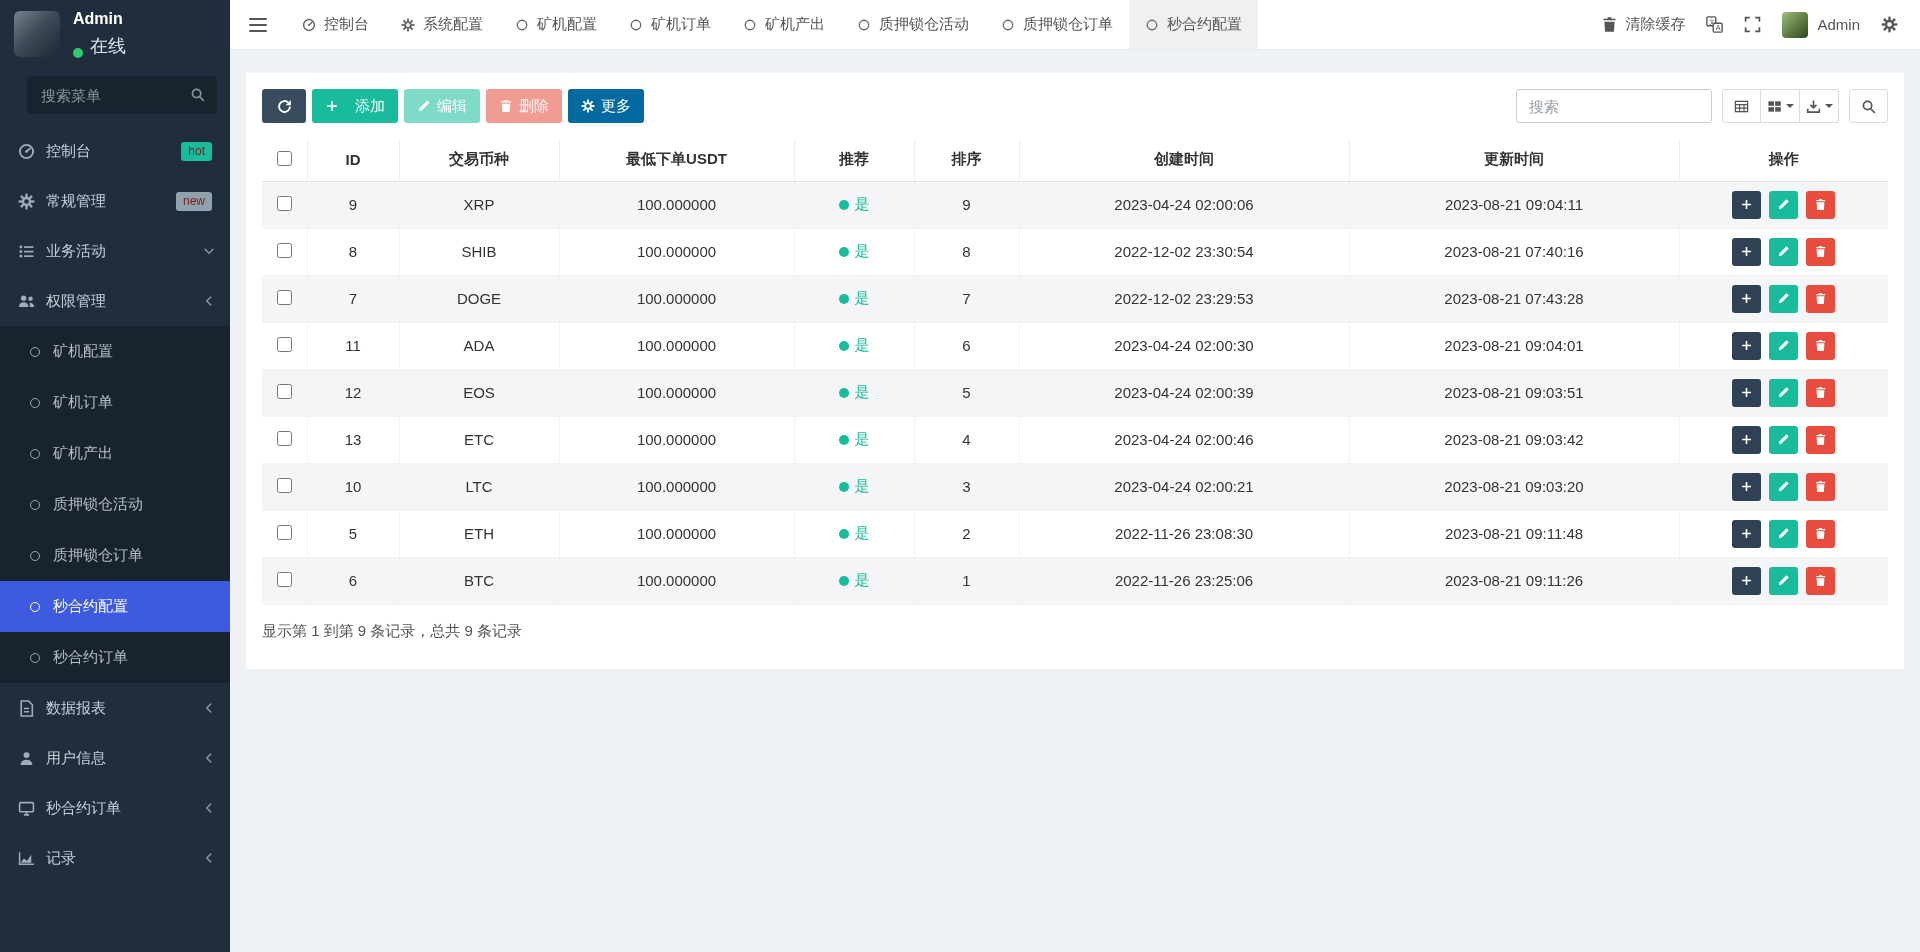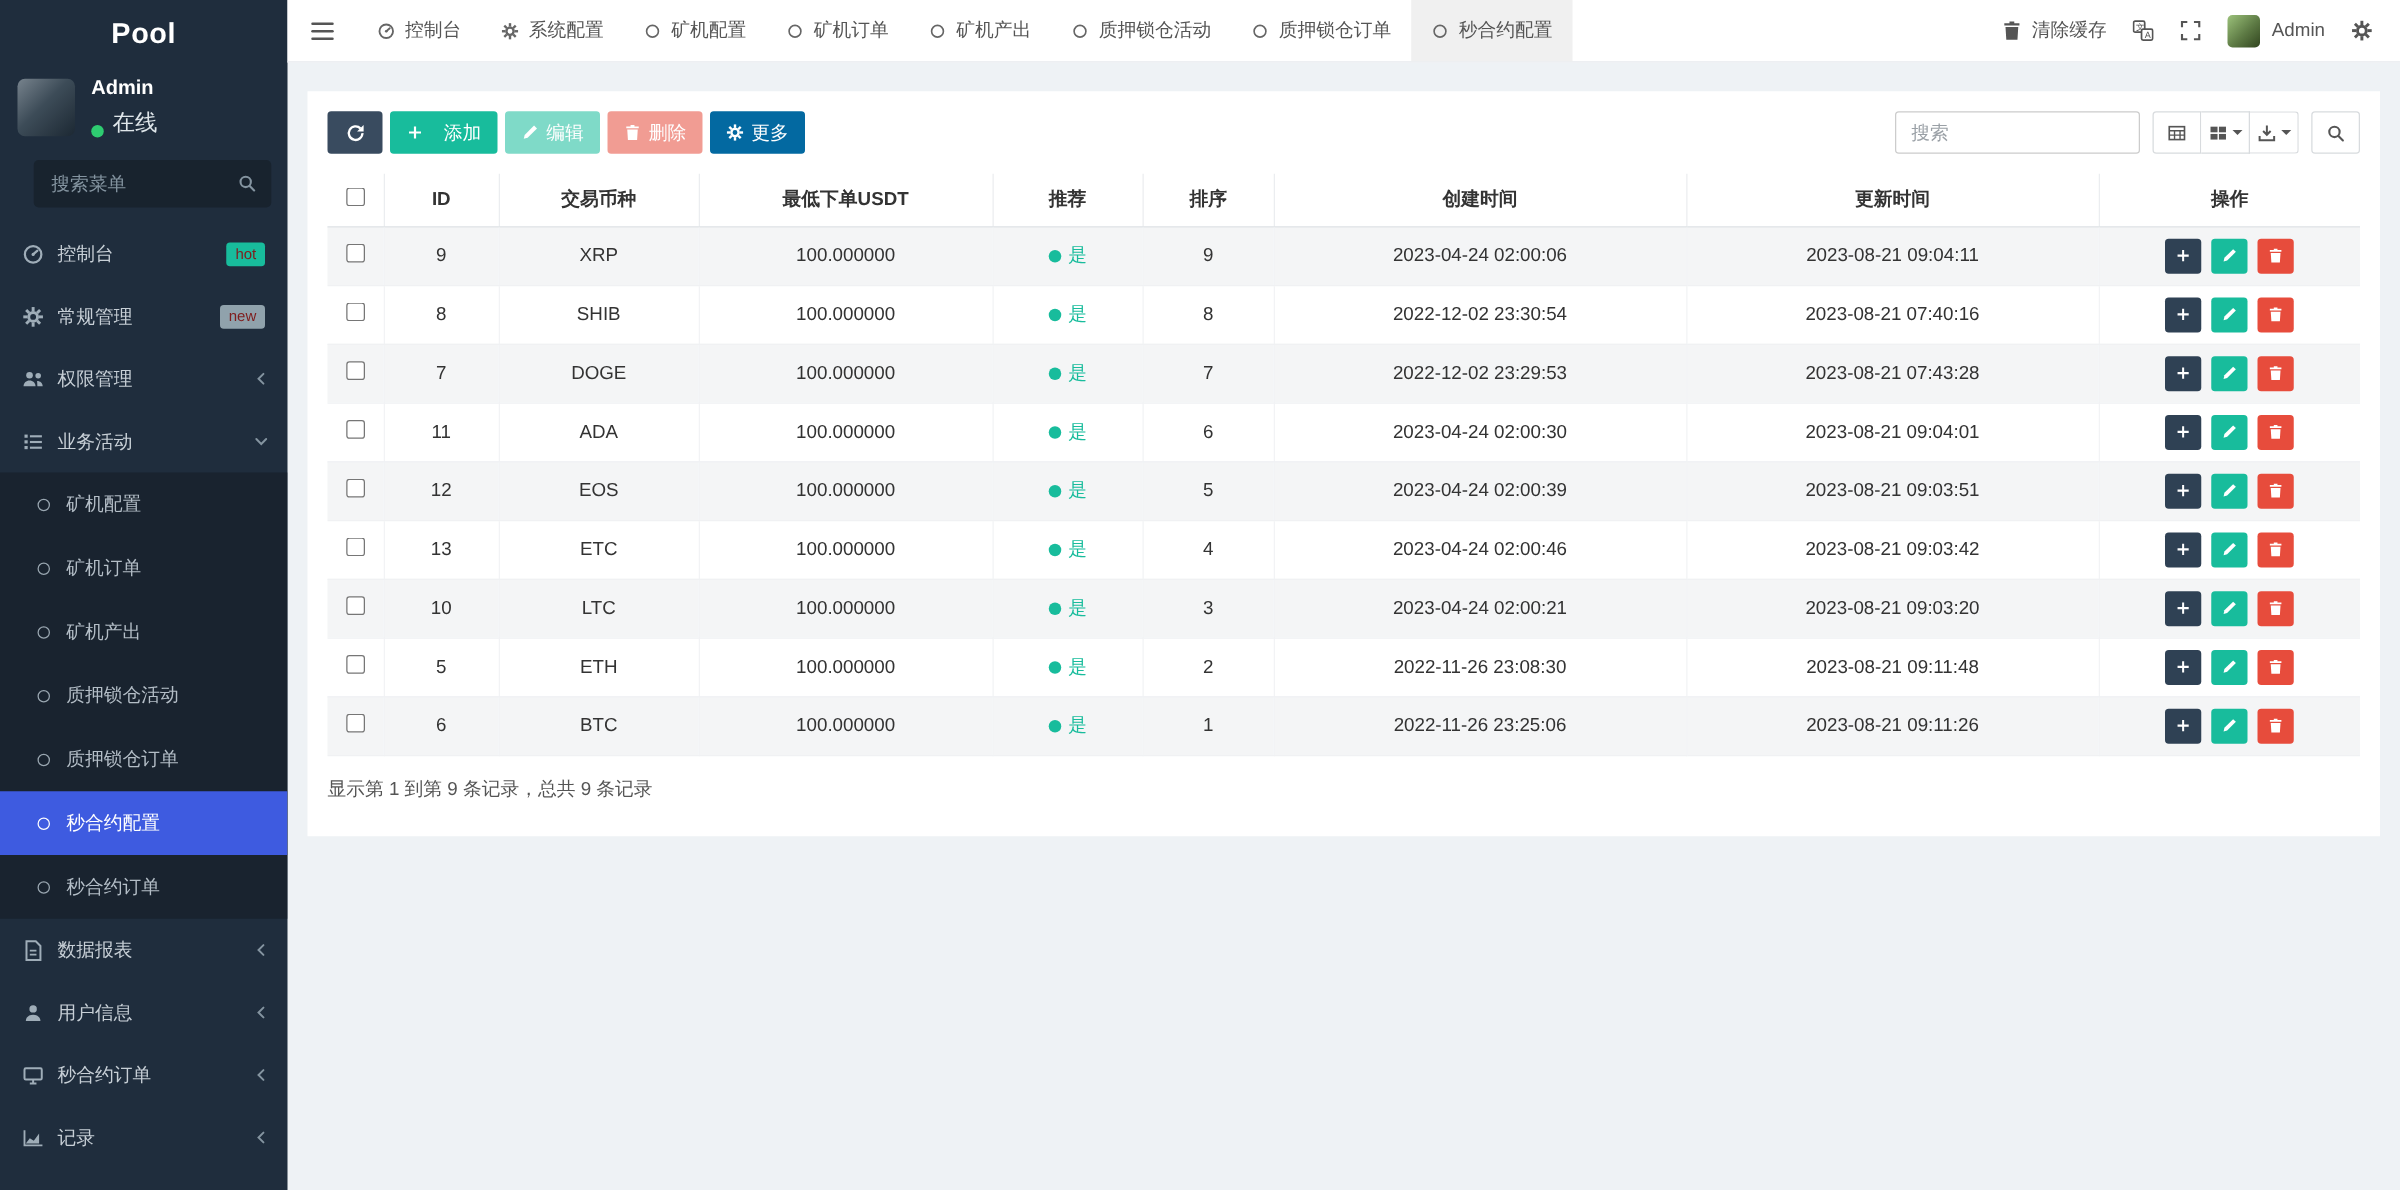--- a/index.html
+++ b/index.html
@@ -93,21 +93,20 @@
 
   .ic { display:inline-flex; align-items:center; justify-content:center; }
   .ic svg { width:100%; height:100%; display:block; }
 </style>
 </head>
 <body>
 
 <div class="app">
 
   <aside class="sidebar">
-    <div class="logo">Pool</div>
 
     <div class="user-panel">
       <div class="avatar-sq"></div>
       <div>
         <div class="user-name">Admin</div>
         <div class="user-status">
           <span class="status-dot"></span>
           <span>在线</span>
         </div>
       </div>
@@ -151,51 +150,51 @@
               <circle cx="8" cy="8" r="3.3" fill="none" stroke="currentColor" stroke-width="2.2"></circle>
             </svg>
           </span>
         <span class="menu-label">常规管理</span>
         <span class="badge badge-new">new</span>
       </div>
       <div class="menu-item">
         <span class="ic menu-icon">
             <svg viewBox="0 0 16 16">
               <g fill="currentColor">
-                <circle cx="5.3" cy="4.9" r="2.5"></circle>
-                <path d="M.8 13.2c0-2.7 2-4.4 4.5-4.4s4.5 1.7 4.5 4.4z"></path>
-                <circle cx="11.8" cy="5.3" r="2.1"></circle>
-                <path d="M11 9.2c2.4 0 4.2 1.6 4.2 4h-4z"></path>
-              </g>
-            </svg>
-          </span>
-        <span class="menu-label">权限管理</span>
-        <span class="ic chev">
-            <svg viewBox="0 0 16 16">
-              <path d="M10 3.5 5.5 8 10 12.5" fill="none" stroke="currentColor" stroke-width="1.8" stroke-linecap="round"></path>
-            </svg>
-          </span>
-      </div>
-      <div class="menu-item">
-        <span class="ic menu-icon">
-            <svg viewBox="0 0 16 16">
-              <g fill="currentColor">
                 <rect x="1.5" y="2.5" width="2.4" height="2.4"></rect>
                 <rect x="1.5" y="6.8" width="2.4" height="2.4"></rect>
                 <rect x="1.5" y="11.1" width="2.4" height="2.4"></rect>
                 <rect x="5.6" y="3" width="9" height="1.6"></rect>
                 <rect x="5.6" y="7.3" width="9" height="1.6"></rect>
                 <rect x="5.6" y="11.6" width="9" height="1.6"></rect>
               </g>
             </svg>
           </span>
         <span class="menu-label">业务活动</span>
         <span class="ic chev">
             <svg viewBox="0 0 16 16">
               <path d="M3.5 6 8 10.5 12.5 6" fill="none" stroke="currentColor" stroke-width="1.8" stroke-linecap="round"></path>
+            </svg>
+          </span>
+      </div>
+      <div class="menu-item">
+        <span class="ic menu-icon">
+            <svg viewBox="0 0 16 16">
+              <g fill="currentColor">
+                <circle cx="5.3" cy="4.9" r="2.5"></circle>
+                <path d="M.8 13.2c0-2.7 2-4.4 4.5-4.4s4.5 1.7 4.5 4.4z"></path>
+                <circle cx="11.8" cy="5.3" r="2.1"></circle>
+                <path d="M11 9.2c2.4 0 4.2 1.6 4.2 4h-4z"></path>
+              </g>
+            </svg>
+          </span>
+        <span class="menu-label">权限管理</span>
+        <span class="ic chev">
+            <svg viewBox="0 0 16 16">
+              <path d="M10 3.5 5.5 8 10 12.5" fill="none" stroke="currentColor" stroke-width="1.8" stroke-linecap="round"></path>
             </svg>
           </span>
       </div>
 
       <div class="submenu">
         <div class="sub-item">
           <span class="sub-bullet"></span>
           <span>矿机配置</span>
         </div>
         <div class="sub-item">

